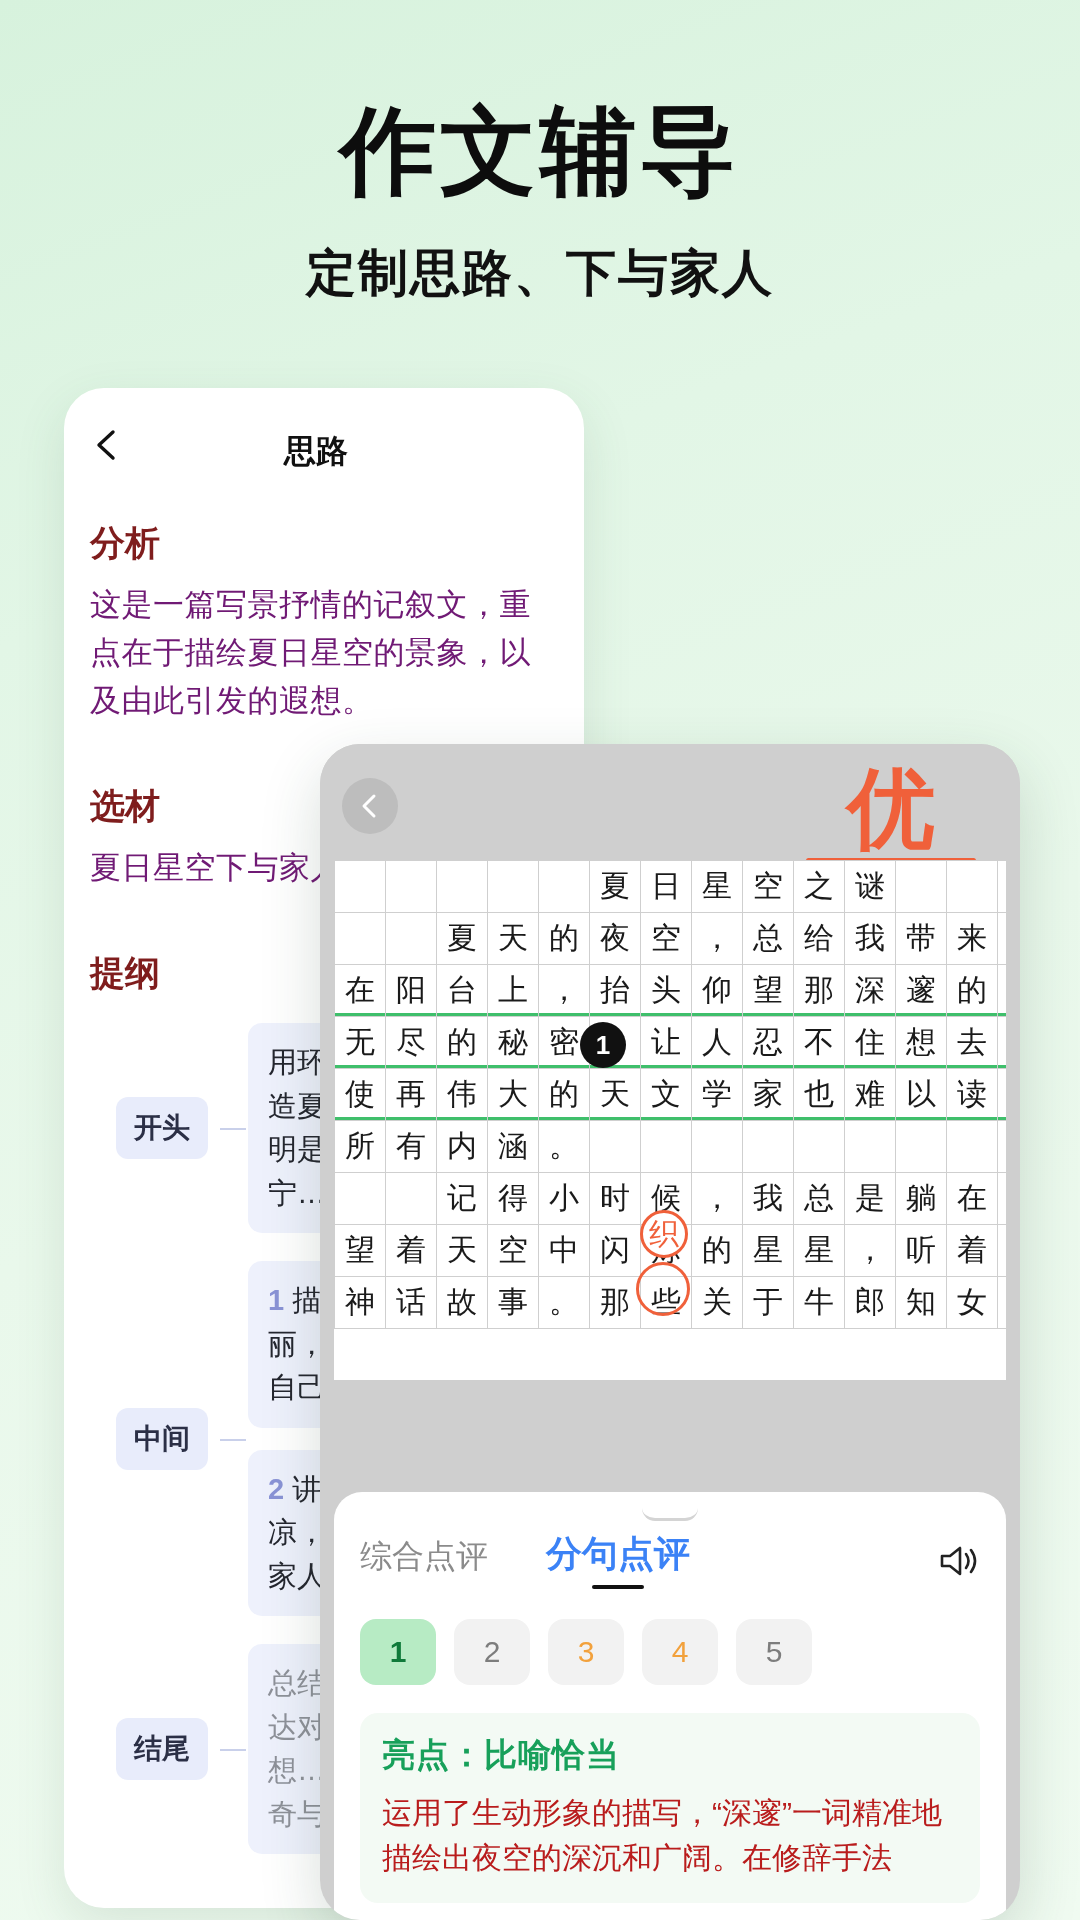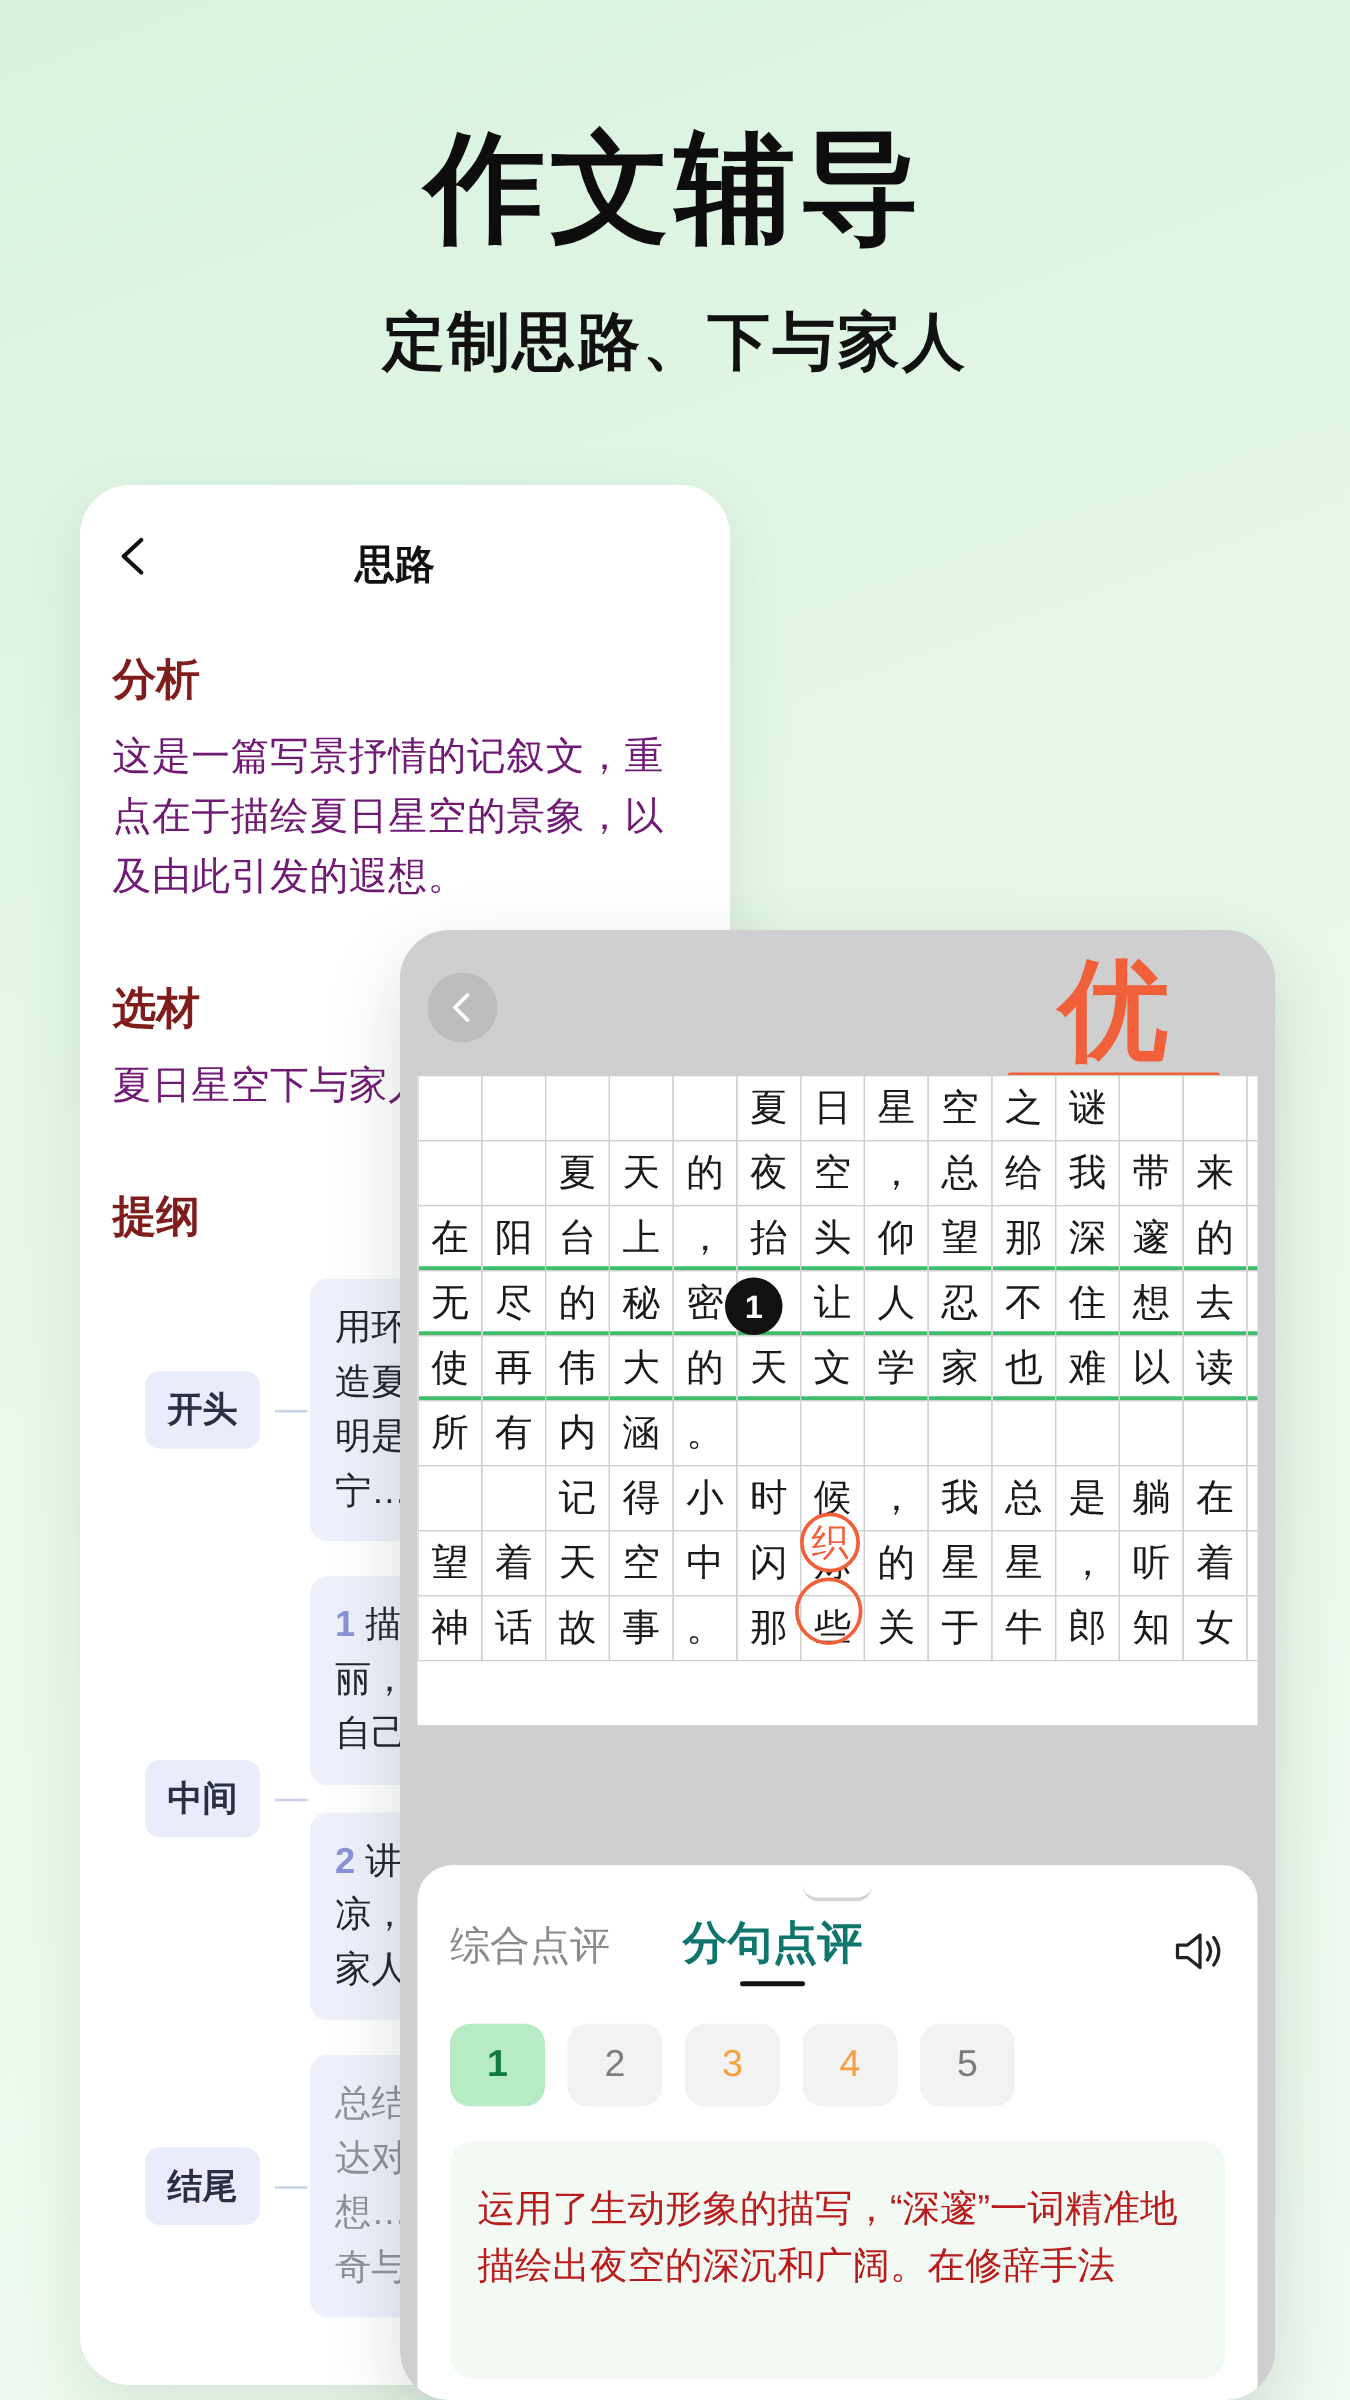--- a/index.html
+++ b/index.html
@@ -266,21 +266,21 @@
     position: relative;
   }
   .tab {
     font-size: 32px;
     color: #8b8b8b;
     padding-bottom: 10px;
   }
   .tab.active {
     font-size: 36px;
     font-weight: 700;
-    color: #0f766e;
+    color: #3b82f6;
     position: relative;
   }
   .tab.active::after {
     content: "";
     position: absolute;
     left: 50%; transform: translateX(-50%);
     bottom: 0;
     width: 52px; height: 4px;
     background: #111;
     border-radius: 2px;
@@ -577,17 +577,18 @@
 
     <div class="chips" id="chips">
         <div class="chip active">1</div>
         <div class="chip">2</div>
         <div class="chip warn">3</div>
         <div class="chip warn">4</div>
         <div class="chip">5</div>
       </div>
 
     <div class="comment-card">
+      <div class="comment-title">亮点：比喻恰当</div>
       <div class="comment-body">运用了生动形象的描写，“深邃”一词精准地描绘出夜空的深沉和广阔。在修辞手法</div>
     </div>
   </div>
 
 </div>
 
 </body></html>

